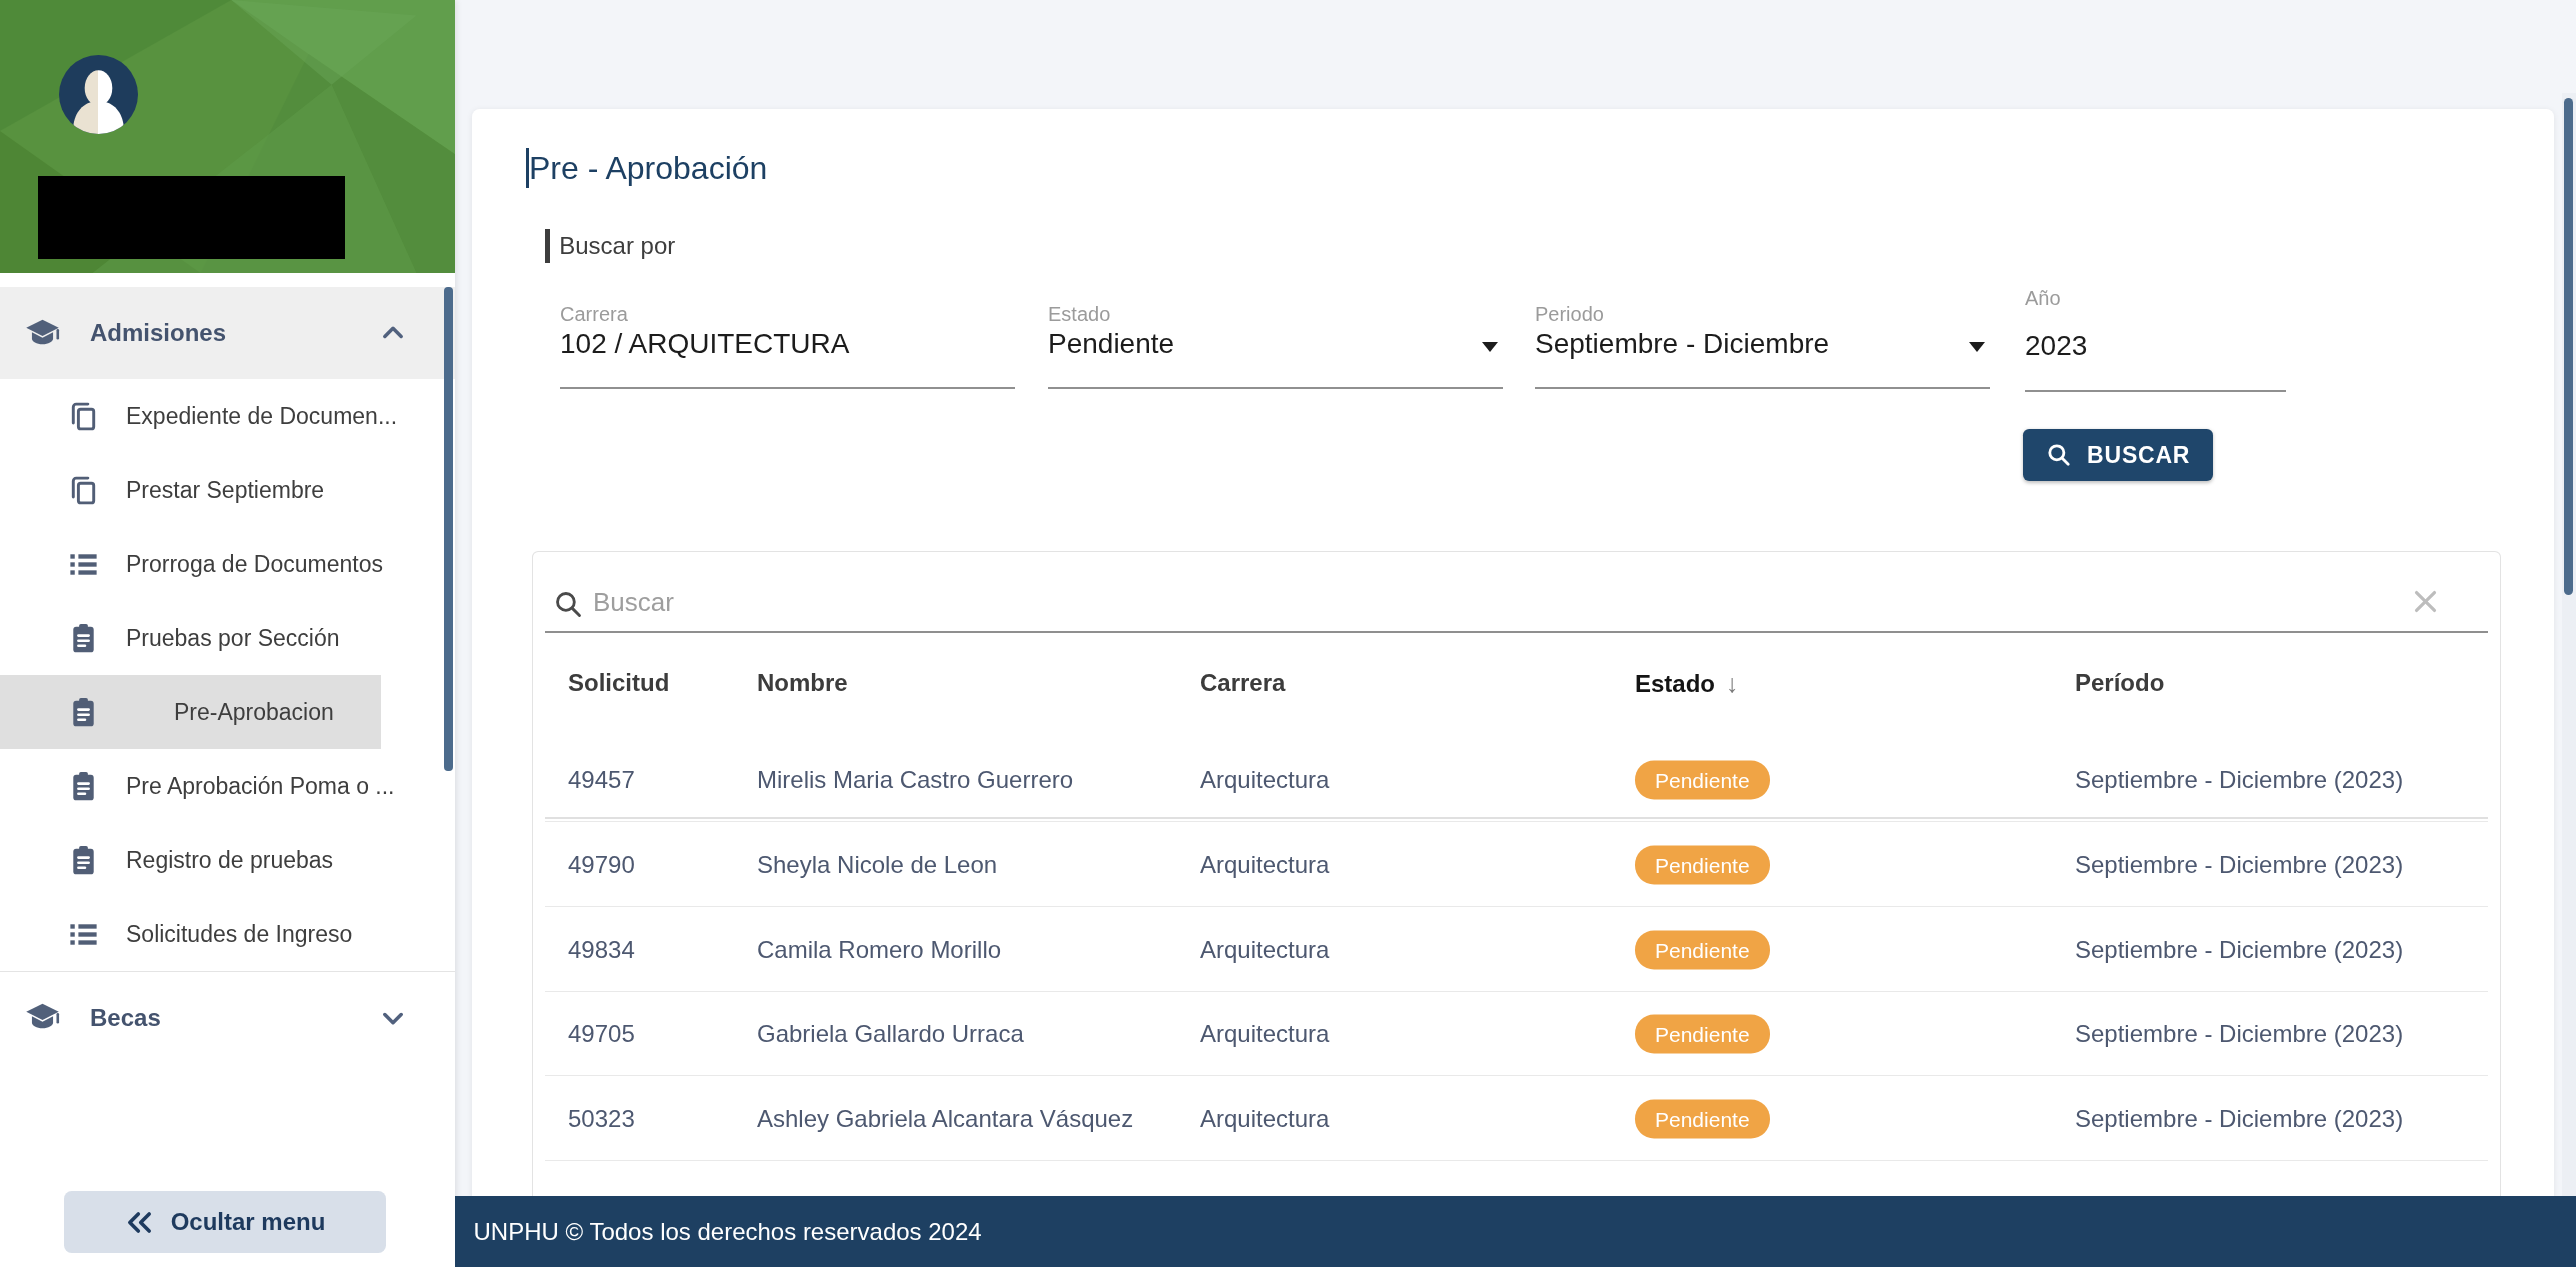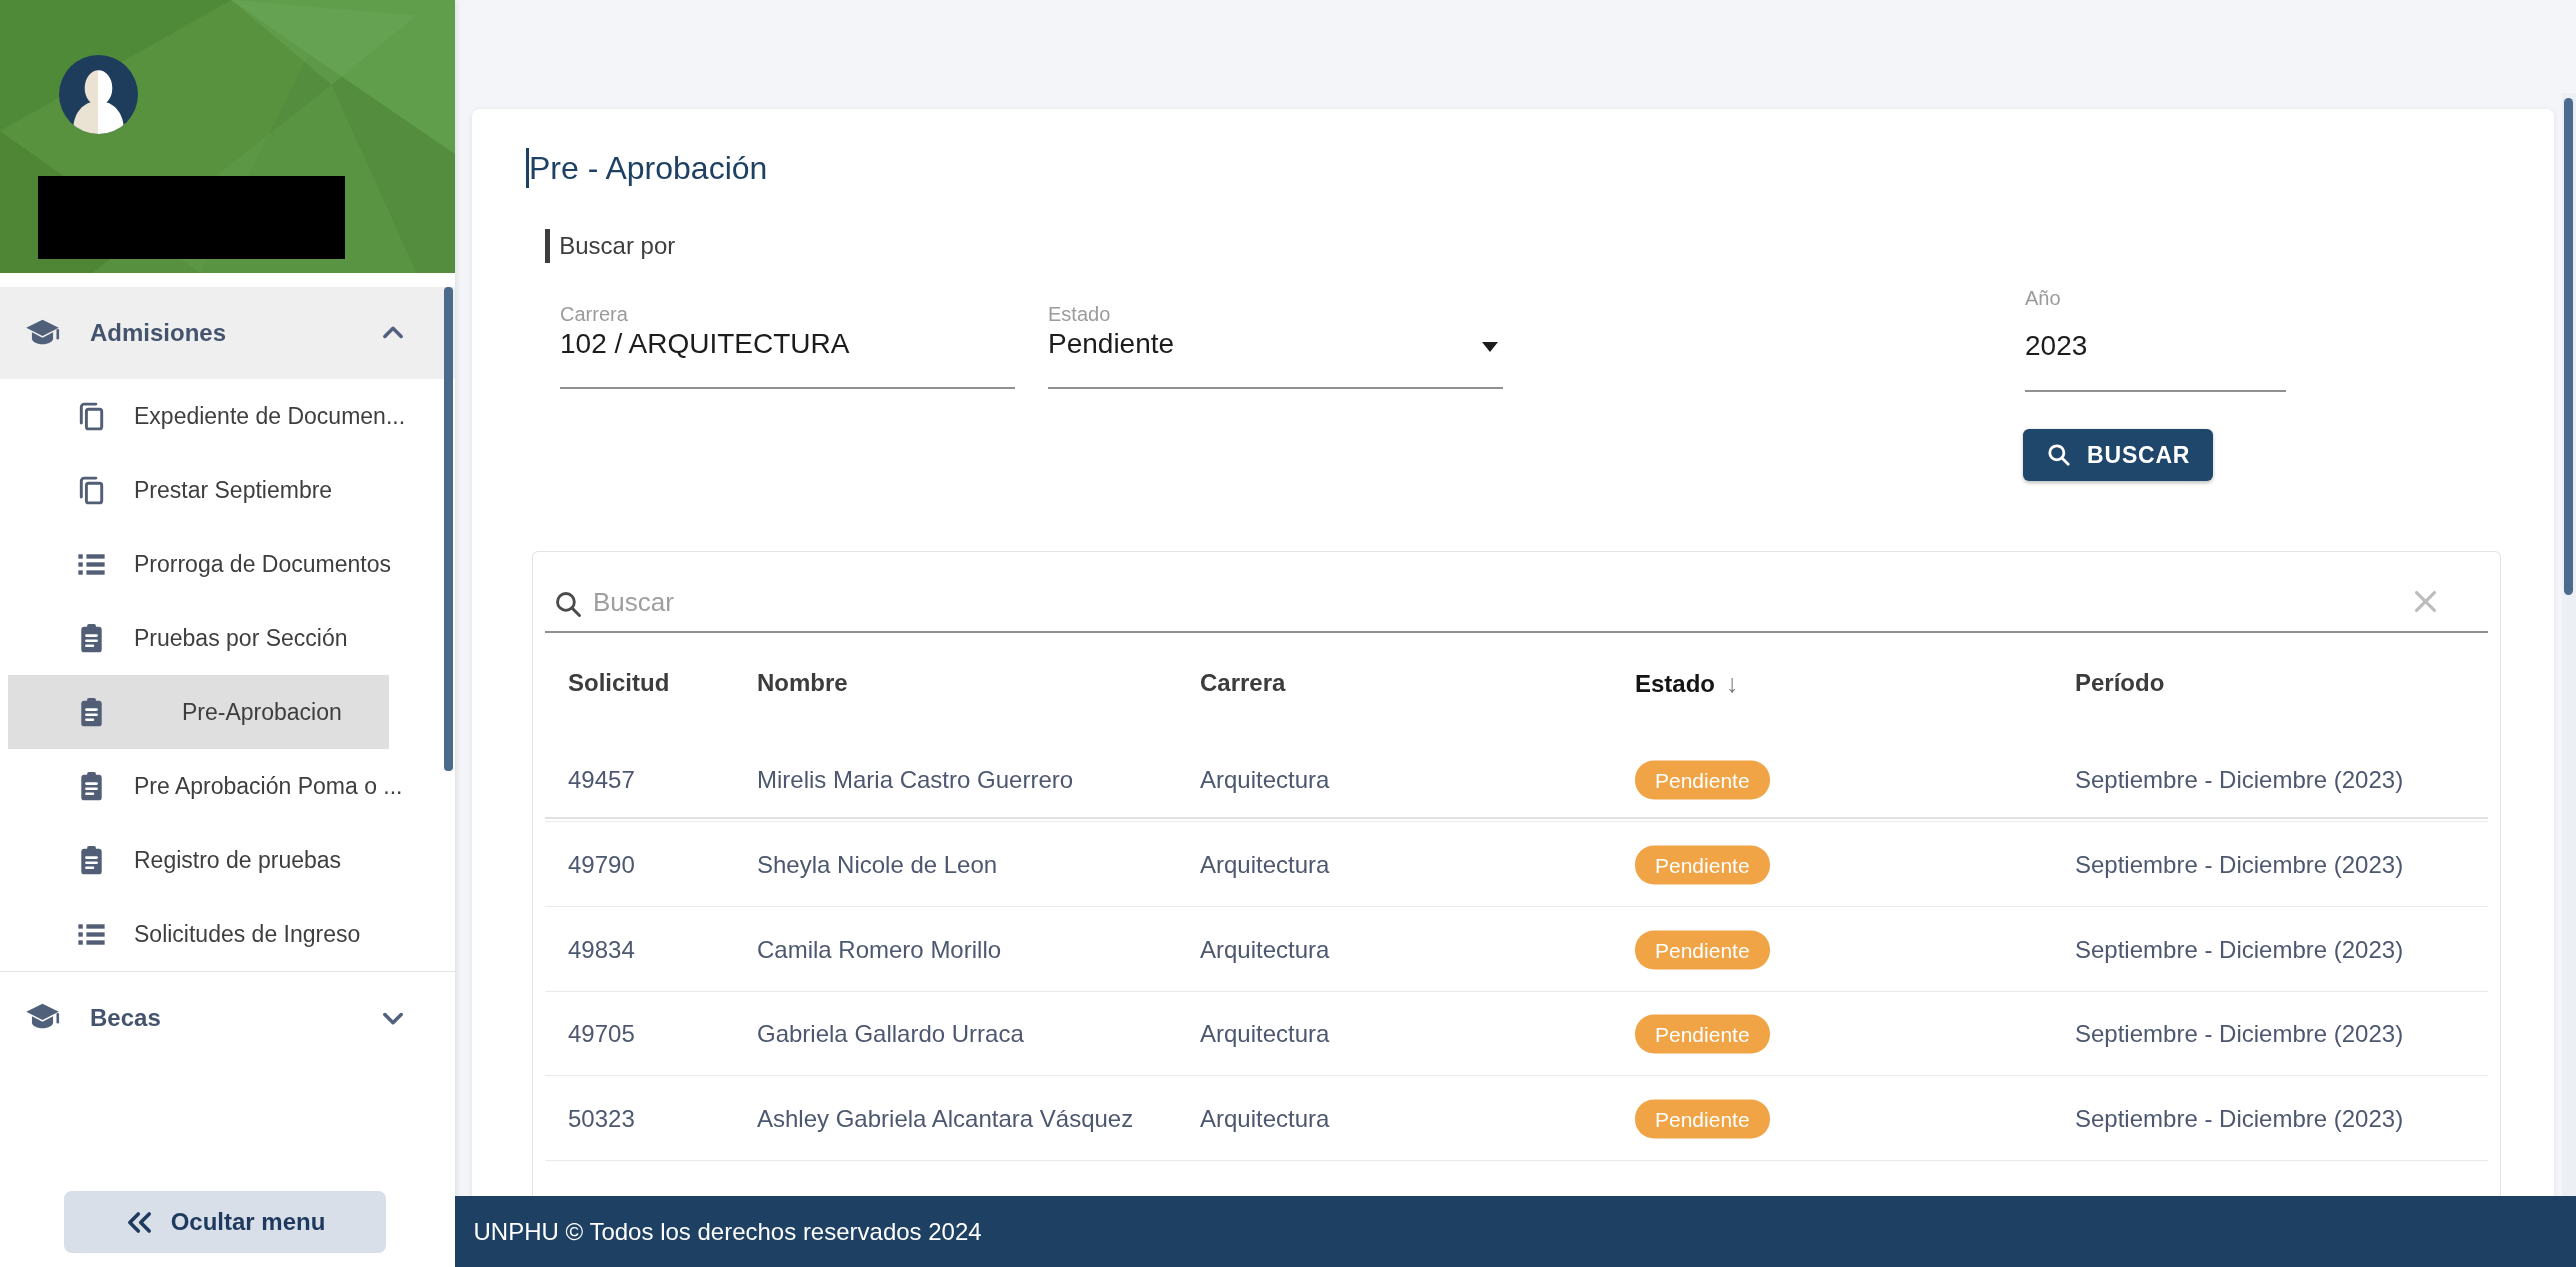--- a/index.html
+++ b/index.html
@@ -28,21 +28,21 @@
   .avatar{position:absolute;left:59px;top:55px;width:79px;height:79px;}
   .redacted{position:absolute;left:38px;top:176px;width:307px;height:83px;background:#000;}
 
   .group-head{position:absolute;left:0;width:455px;height:92px;background:#EFEFEF;
     display:flex;align-items:center;cursor:pointer;}
   .group-head.becas{background:#fff;border-top:1.5px solid #E4E4E4;}
   .group-head .gicon{margin-left:23px;width:39px;height:39px;color:var(--slate);flex:0 0 auto;}
   .group-head .glabel{margin-left:28px;font-size:24px;font-weight:bold;color:#44536E;}
   .group-head .chev{position:absolute;right:48px;width:28px;height:28px;color:#51617E;}
 
-  .menu-item{position:absolute;left:0;width:381px;height:74px;display:flex;align-items:center;cursor:pointer;background:#fff;margin-left:8px;}
+  .menu-item{position:absolute;left:0;width:381px;height:74px;display:flex;align-items:center;cursor:pointer;background:#fff;}
   .menu-item.selected{background:#DFDFDF;}
   .menu-item .micon{margin-left:66px;width:35px;height:35px;color:#515E76;flex:0 0 auto;}
   .menu-item .mlabel{margin-left:25px;font-size:23px;color:var(--item-text);white-space:nowrap;}
 
   .hide-menu{position:absolute;left:64px;top:1191px;width:322px;height:62px;background:#D8DFE9;border:none;
     border-radius:7.7px;display:flex;align-items:center;justify-content:center;gap:17px;cursor:pointer;}
   .hide-menu svg{width:29px;height:29px;color:#1E3A5E;}
   .hide-menu span{font-size:24px;font-weight:bold;color:#1E3A5E;}
 
   .side-scroll{position:absolute;left:444px;top:287px;width:8.5px;height:484px;background:#4C6B8C;border-radius:3.9px;}
@@ -290,20 +290,26 @@
     <span class="flabel">Carrera</span>
     <span class="fvalue">102 / ARQUITECTURA</span>
     <span class="funderline"></span>
   </div>
   <div class="field f2">
     <span class="flabel">Estado</span>
     <span class="fvalue">Pendiente</span>
     <span class="caret"></span>
     <span class="funderline"></span>
   </div>
+  <div class="field f3">
+    <span class="flabel">Periodo</span>
+    <span class="fvalue">Septiembre - Diciembre</span>
+    <span class="caret"></span>
+    <span class="funderline"></span>
+  </div>
   <div class="field f4">
     <span class="flabel">Año</span>
     <span class="fvalue">2023</span>
     <span class="funderline"></span>
   </div>
 
   <button class="buscar-btn">
     <svg viewBox="0 0 24 24" fill="none" stroke-width="2.6" stroke-linecap="round">
       <circle cx="10" cy="10" r="6.5"></circle>
         <line x1="15" y1="15" x2="20.5" y2="20.5"></line>

